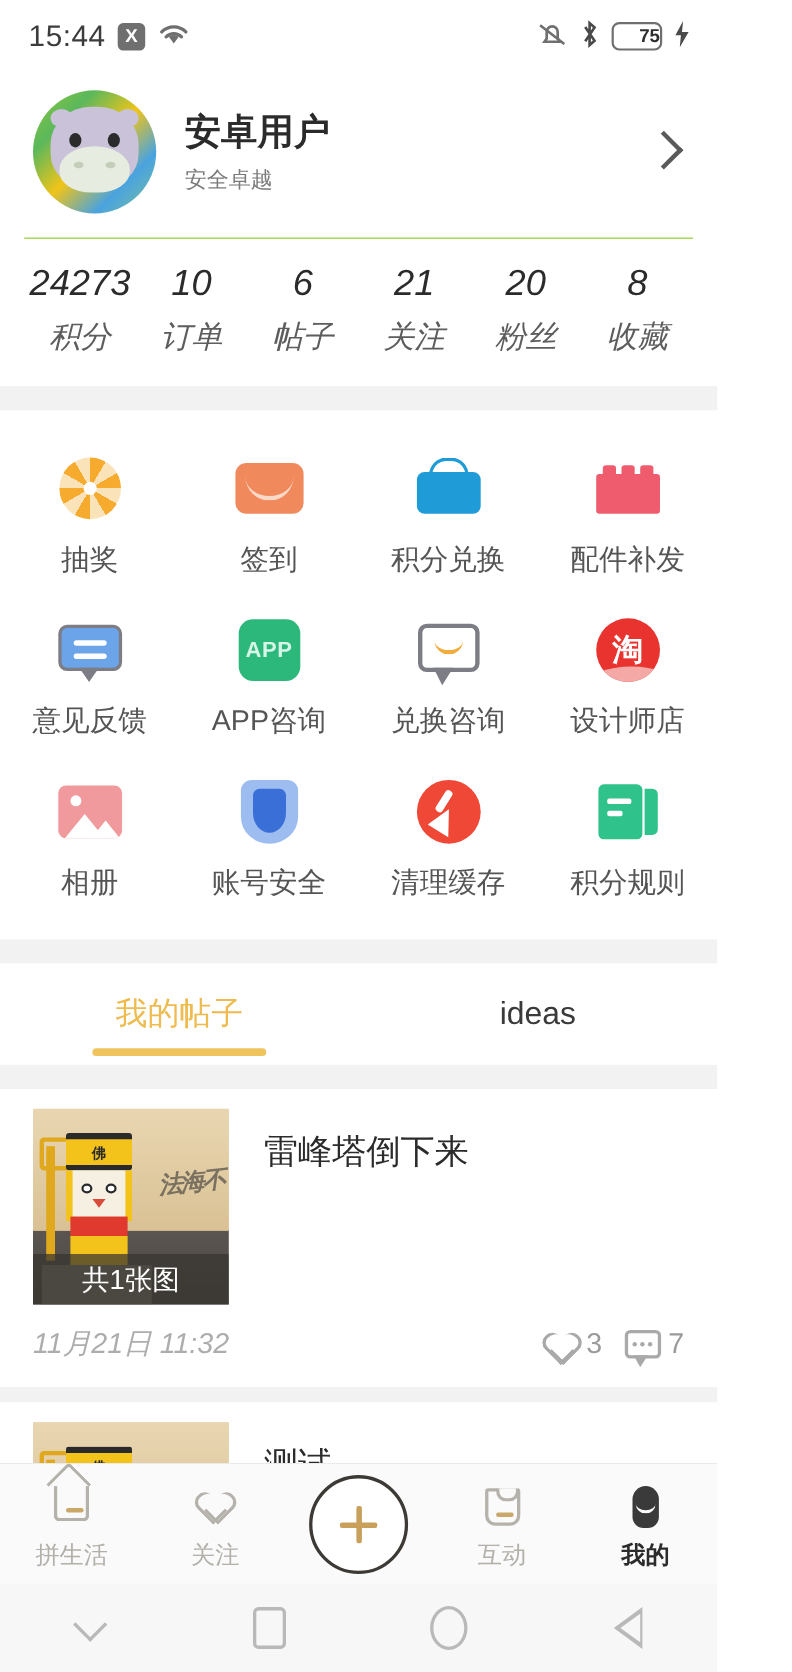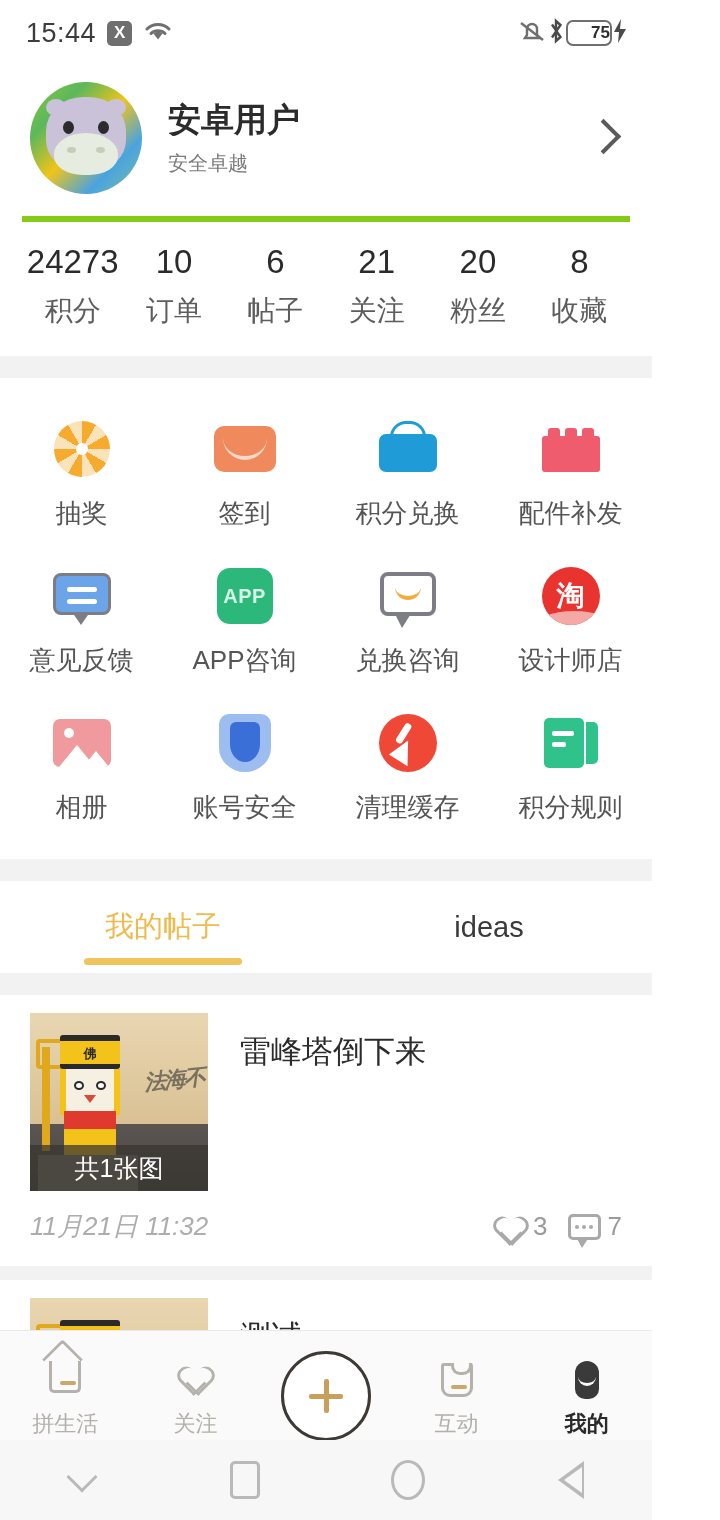--- a/index.html
+++ b/index.html
@@ -16,21 +16,21 @@
     height:66px; display:flex; align-items:center;
     justify-content:space-between; padding:0 24px 0 26px;
   }
   .sb-left { display:flex; align-items:center; gap:11px; }
   .sb-time { font-size:27px; color:#3c3c3c; letter-spacing:0.5px; }
   .ic-x {
     width:25px; height:25px; border-radius:5px; background:#6f6f6f;
     color:#fff; font-size:17px; font-weight:bold;
     display:flex; align-items:center; justify-content:center;
   }
-  .sb-right { display:flex; align-items:center; }
+  .sb-right { display:flex; align-items:center; gap:10px; }
   .batt {
     width:46px; height:26px; border:2.5px solid #6f6f6f; border-radius:7px;
     display:flex; align-items:center; justify-content:center; position:relative;
   }
   .batt-fill { position:absolute; left:2px; top:2px; bottom:2px; width:60%;
     background:#9a9a9a; border-radius:4px; }
   .batt span { position:relative; font-size:17px; color:#2e2e2e; font-weight:bold; }
 
   
   .profile { display:flex; align-items:center; padding:16px 28px 22px 30px; }
@@ -60,22 +60,22 @@
   .p-sub { font-size:20px; color:#7b7b7b; margin-top:9px; }
   .chevron-r { width:42px; height:42px; position:relative; flex:0 0 42px; }
   .chevron-r::before {
     content:""; position:absolute; left:9px; top:7px;
     width:21px; height:21px; border-right:4px solid #5a5a5a;
     border-top:4px solid #5a5a5a; transform:rotate(45deg);
   }
 
   
   .stats {
-    display:flex; border-top:6px solid #84cc16;
-    margin:0 22px; padding:22px 0 26px;
+    display:flex; border-top:1px solid #84cc16;
+    margin:0 22px; padding:22px 0 26px;font-style:italic;
   }
   .stat { flex:1; text-align:center; }
   .stat-num { font-size:33px; color:#2b2b2b; line-height:1.1; }
   .stat-lab { font-size:28px; color:#5d5d5d; margin-top:12px; }
 
   .band { height:22px; background:#f2f2f2; }
 
   
   .grid { padding:26px 0 14px; }
   .grow { display:flex; }
@@ -212,21 +212,21 @@
   .cmt-o::after { content:""; position:absolute; left:5px; bottom:-11px; width:0; height:0;
     border-left:6px solid transparent; border-right:7px solid transparent; border-top:11px solid #a9a9a9; }
   .cmt-o i { position:absolute; left:50%; top:50%; transform:translate(-50%,-50%);
     width:19px; height:4px; background:#a9a9a9;
     box-shadow:-7px 0 0 #a9a9a9, 7px 0 0 #a9a9a9; border-radius:50%; width:4px; }
   .divider { height:14px; background:#f2f2f2; }
 
   
   .bottomnav { position:absolute; left:0; right:0; bottom:80px; height:110px;
     background:#fafafa; border-top:1px solid #eceae6; display:flex; align-items:flex-start; }
-  .bn { flex:1; display:flex; flex-direction:column; align-items:center; padding-top:6px;margin-top:22px; }
+  .bn { flex:1; display:flex; flex-direction:column; align-items:center; padding-top:18px; }
   .bn-lab { font-size:22px; color:#b3b0aa; margin-top:6px; }
   .bn.active .bn-lab { color:#2b2b2b; font-weight:bold; }
   .bn-ic { width:46px; height:44px; position:relative; }
   .ic-home { position:absolute; left:7px; top:2px; width:32px; height:32px;
     border:3px solid #b5b2ac; border-top:none; border-radius:0 0 5px 5px; }
   .ic-home::before { content:""; position:absolute; left:-4px; top:-16px; width:26px; height:26px;
     border-top:3px solid #b5b2ac; border-left:3px solid #b5b2ac; transform:rotate(45deg); border-radius:4px 0 0 0; }
   .ic-home i { position:absolute; left:8px; bottom:5px; width:16px; height:4px; background:#c9a86a; border-radius:2px; }
   .ic-heart { position:absolute; left:8px; top:6px; width:30px; height:28px; }
   .ic-heart::before, .ic-heart::after { content:""; position:absolute; top:0; width:15px; height:23px;

